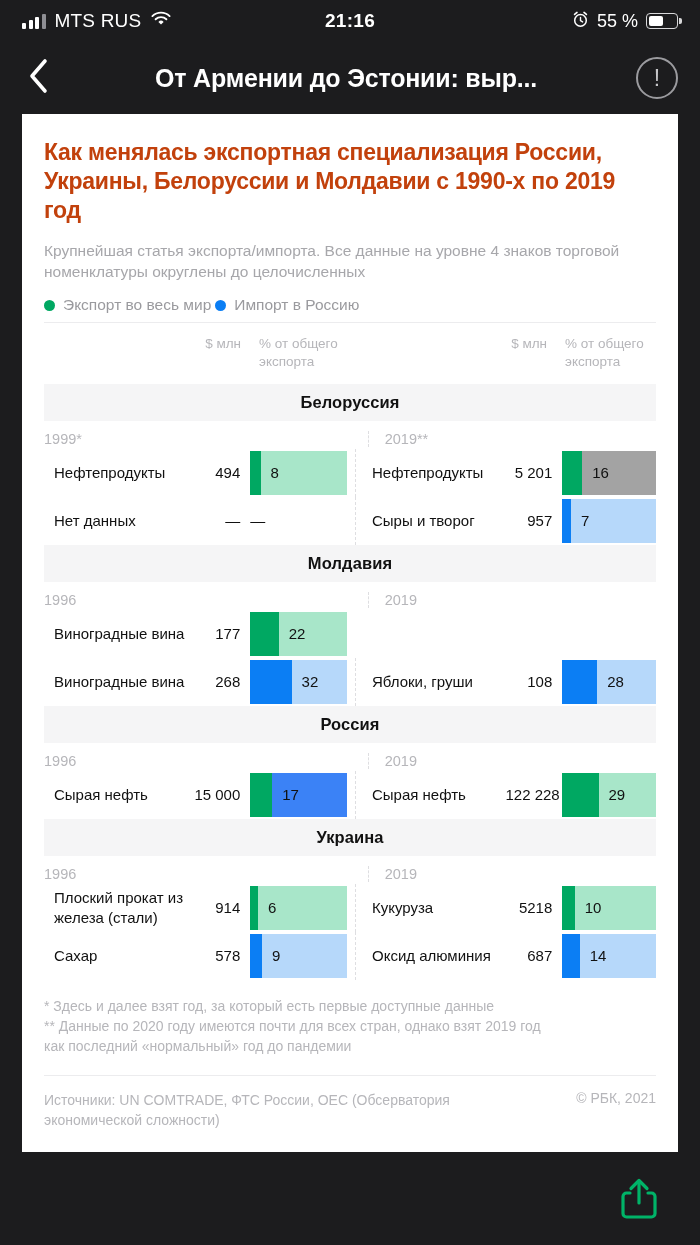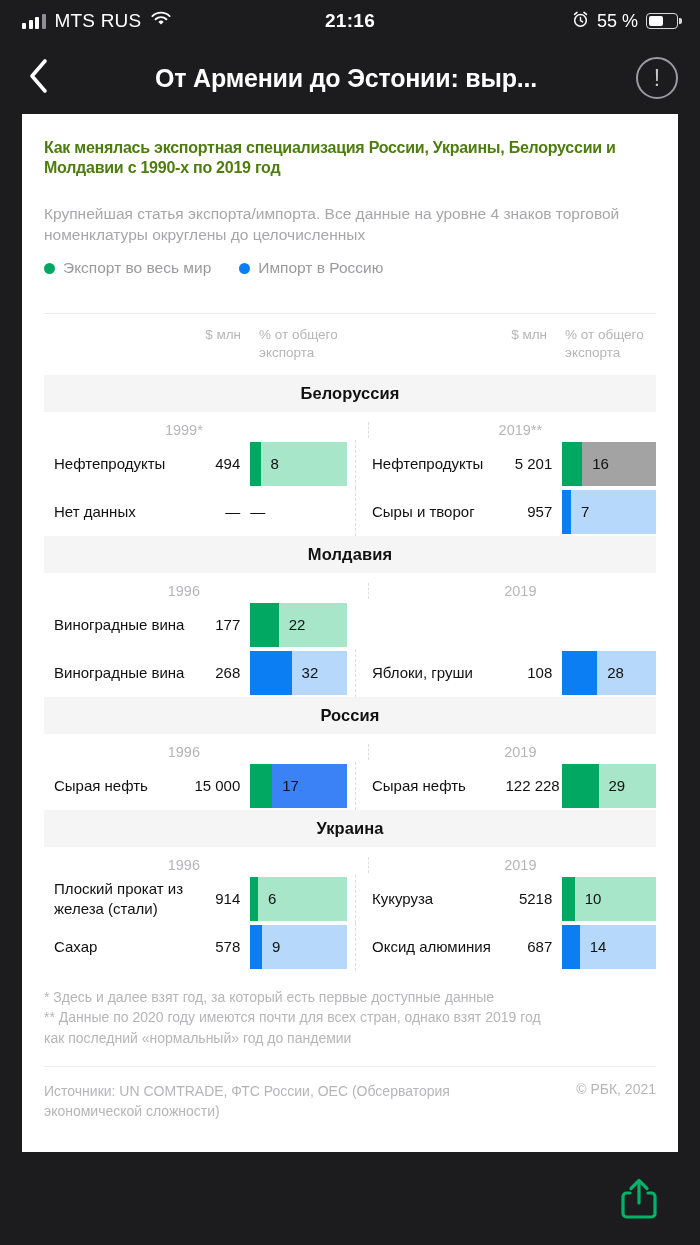--- a/index.html
+++ b/index.html
@@ -66,38 +66,38 @@
 
   
   .card-wrap{ padding:0 22px; }
   .card{
     background:#fff; color:#111; width:100%;
     height:1038px; overflow:hidden;
     padding:24px 22px 0 22px;
   }
 
   .title{
-    font-size:16px; line-height:1.27; font-weight:700;
-    color:#4d7c0f; letter-spacing:-.25px; margin-bottom:24px;
+    font-size:23px; line-height:1.27; font-weight:700;
+    color:#c2410c; letter-spacing:-.25px; margin-bottom:14px;
   }
   .subtitle{
     font-size:15.5px; line-height:1.38; color:#a7a7ab; margin-bottom:14px;
   }
-  .legend{ display:flex; gap:28px; align-items:center; margin-bottom:36px; }
+  .legend{ display:flex; gap:4px; align-items:center; margin-bottom:8px; }
   .legend-item{ display:flex; align-items:center; gap:8px; }
   .dot{ width:11px; height:11px; border-radius:50%; display:block; }
   .legend-label{ font-size:15.5px; color:#9a9a9e; }
 
   .rule{ height:1px; background:#ececee; }
 
   
   .colhead{
     display:flex; align-items:flex-start; padding:12px 0 14px 0;
   }
-  .half{ width:50%; display:flex; align-items:flex-start;justify-content:center; }
+  .half{ width:50%; display:flex; align-items:flex-start; }
   .c-name{ width:47%; }
   .c-val{ width:20%; text-align:right; padding-right:6px; }
   .c-bar{ width:33%; padding-left:10px; }
   .colhead .c-val, .colhead .c-bar{
     font-size:13.5px; color:#b6b6ba; line-height:1.28;
   }
   .colhead .c-val{ text-align:right; padding-right:8px; }
 
   
   .country{

